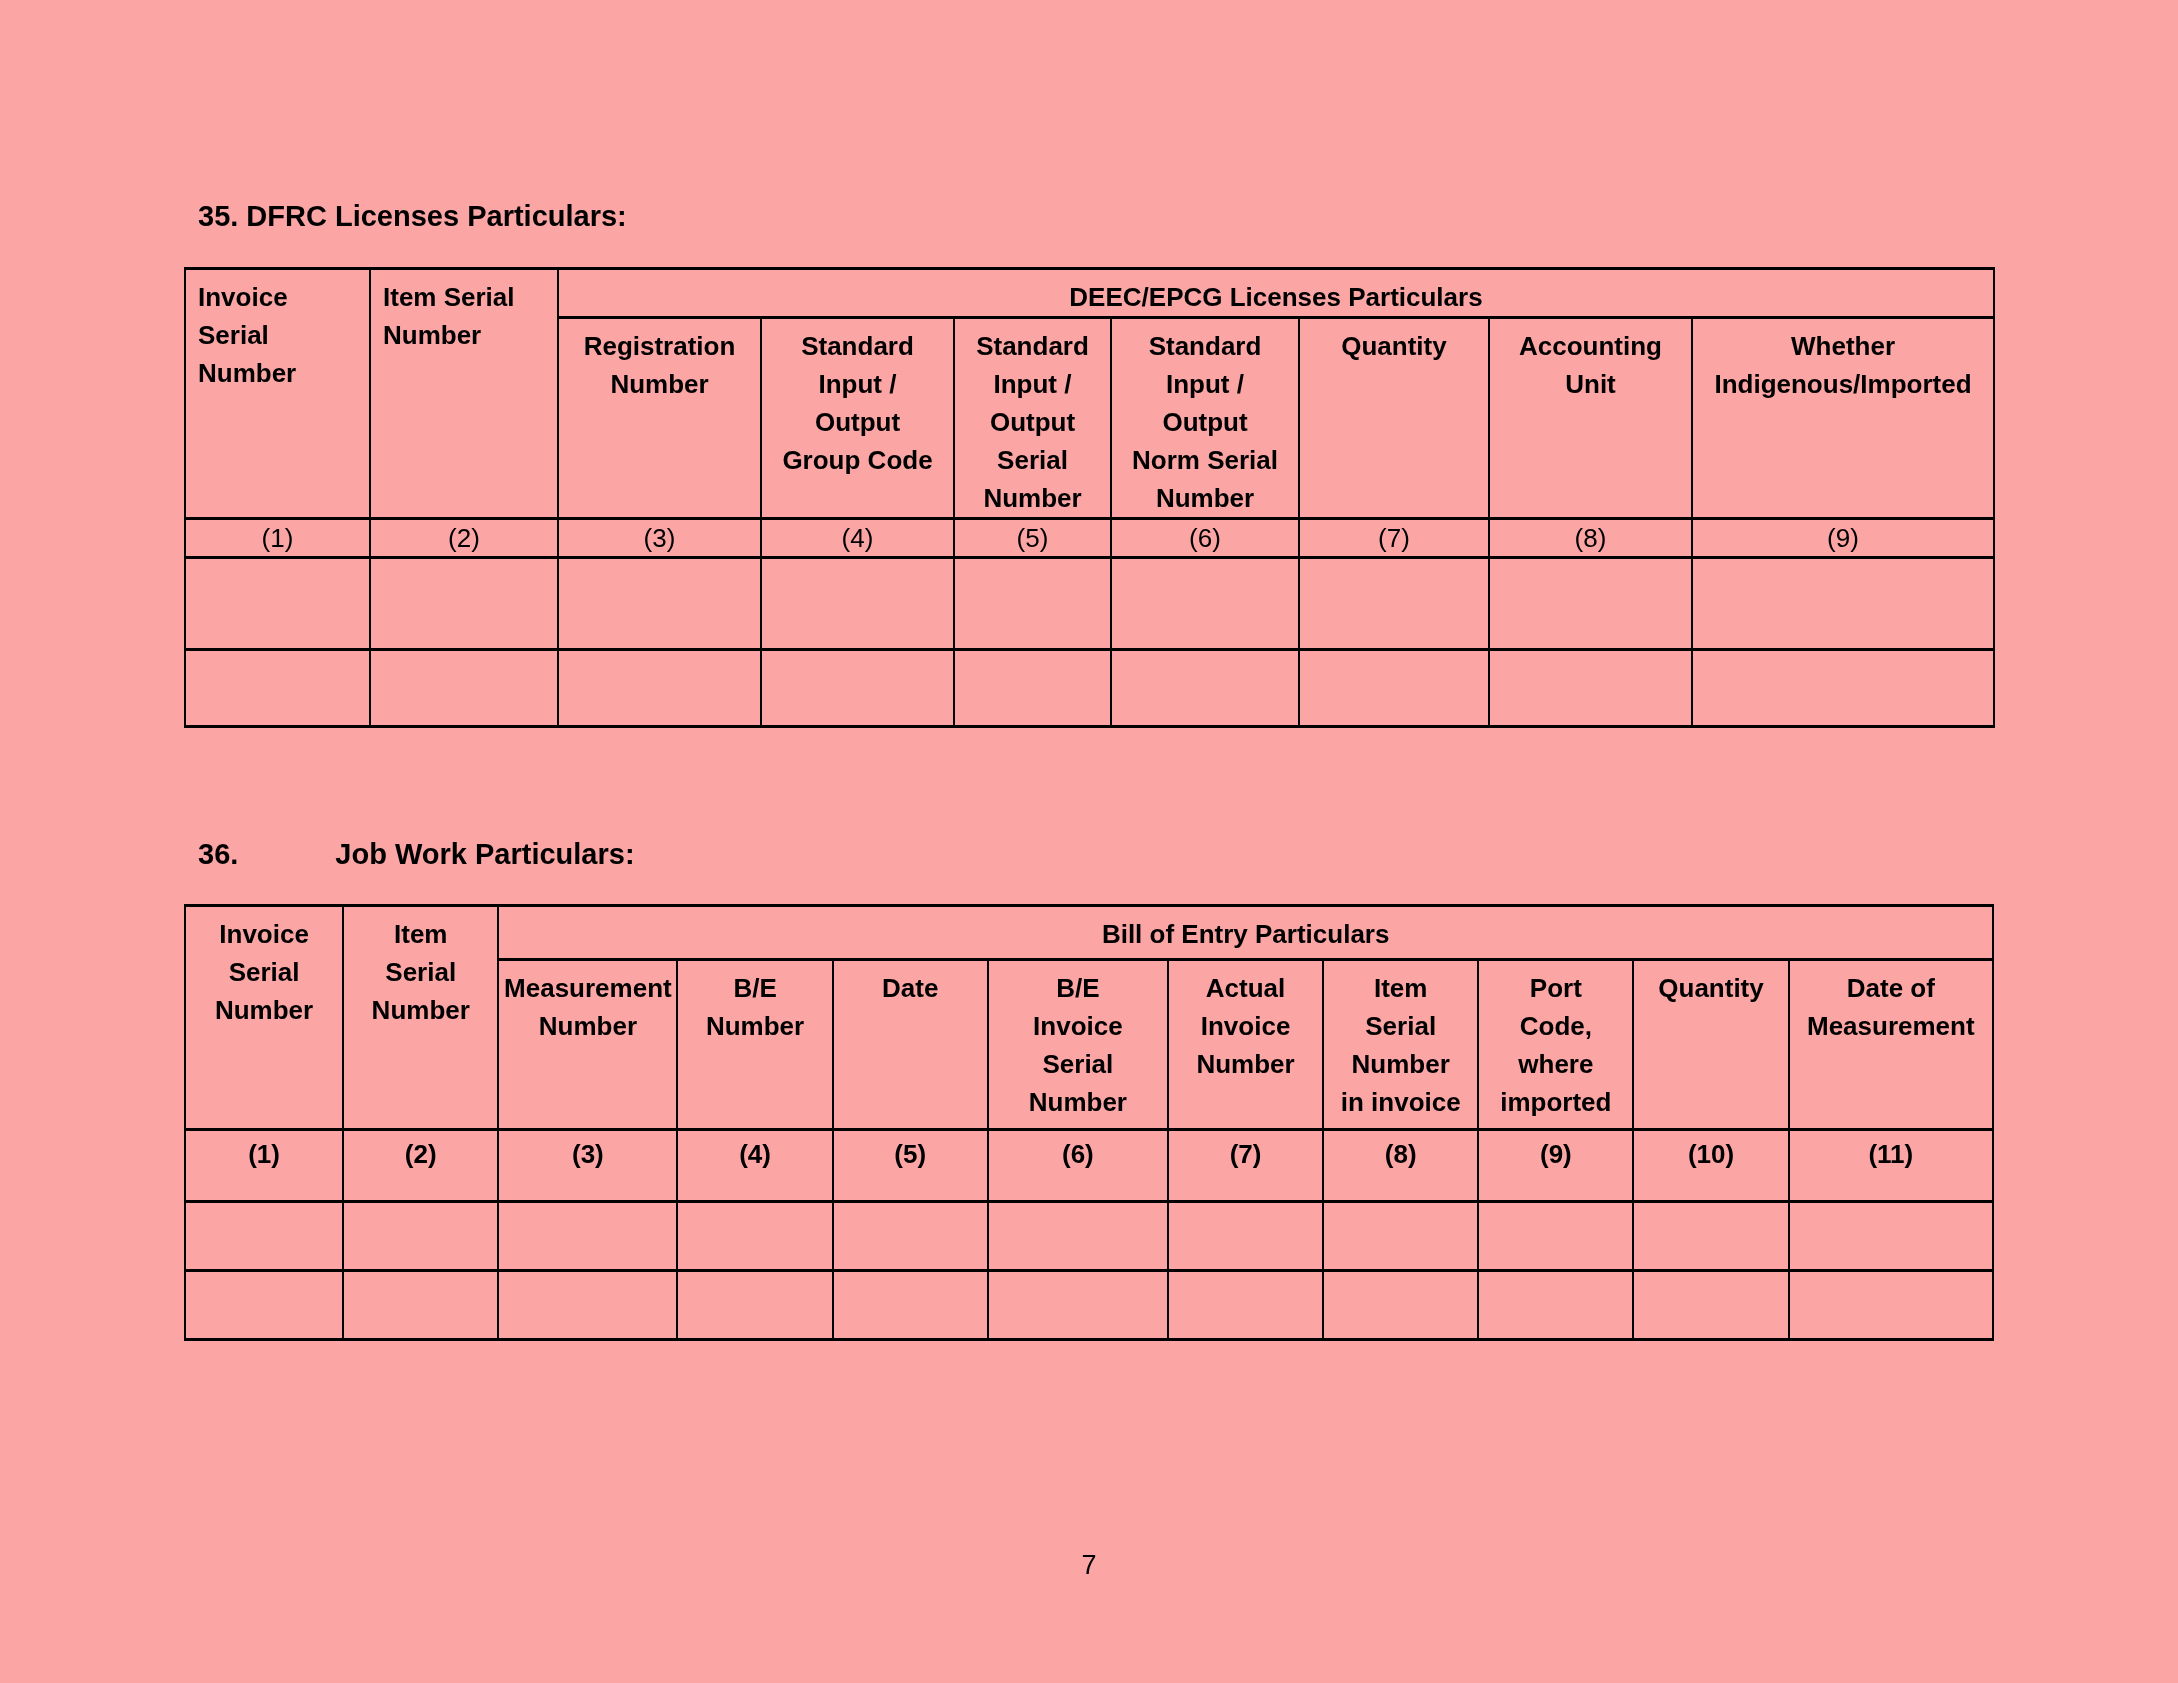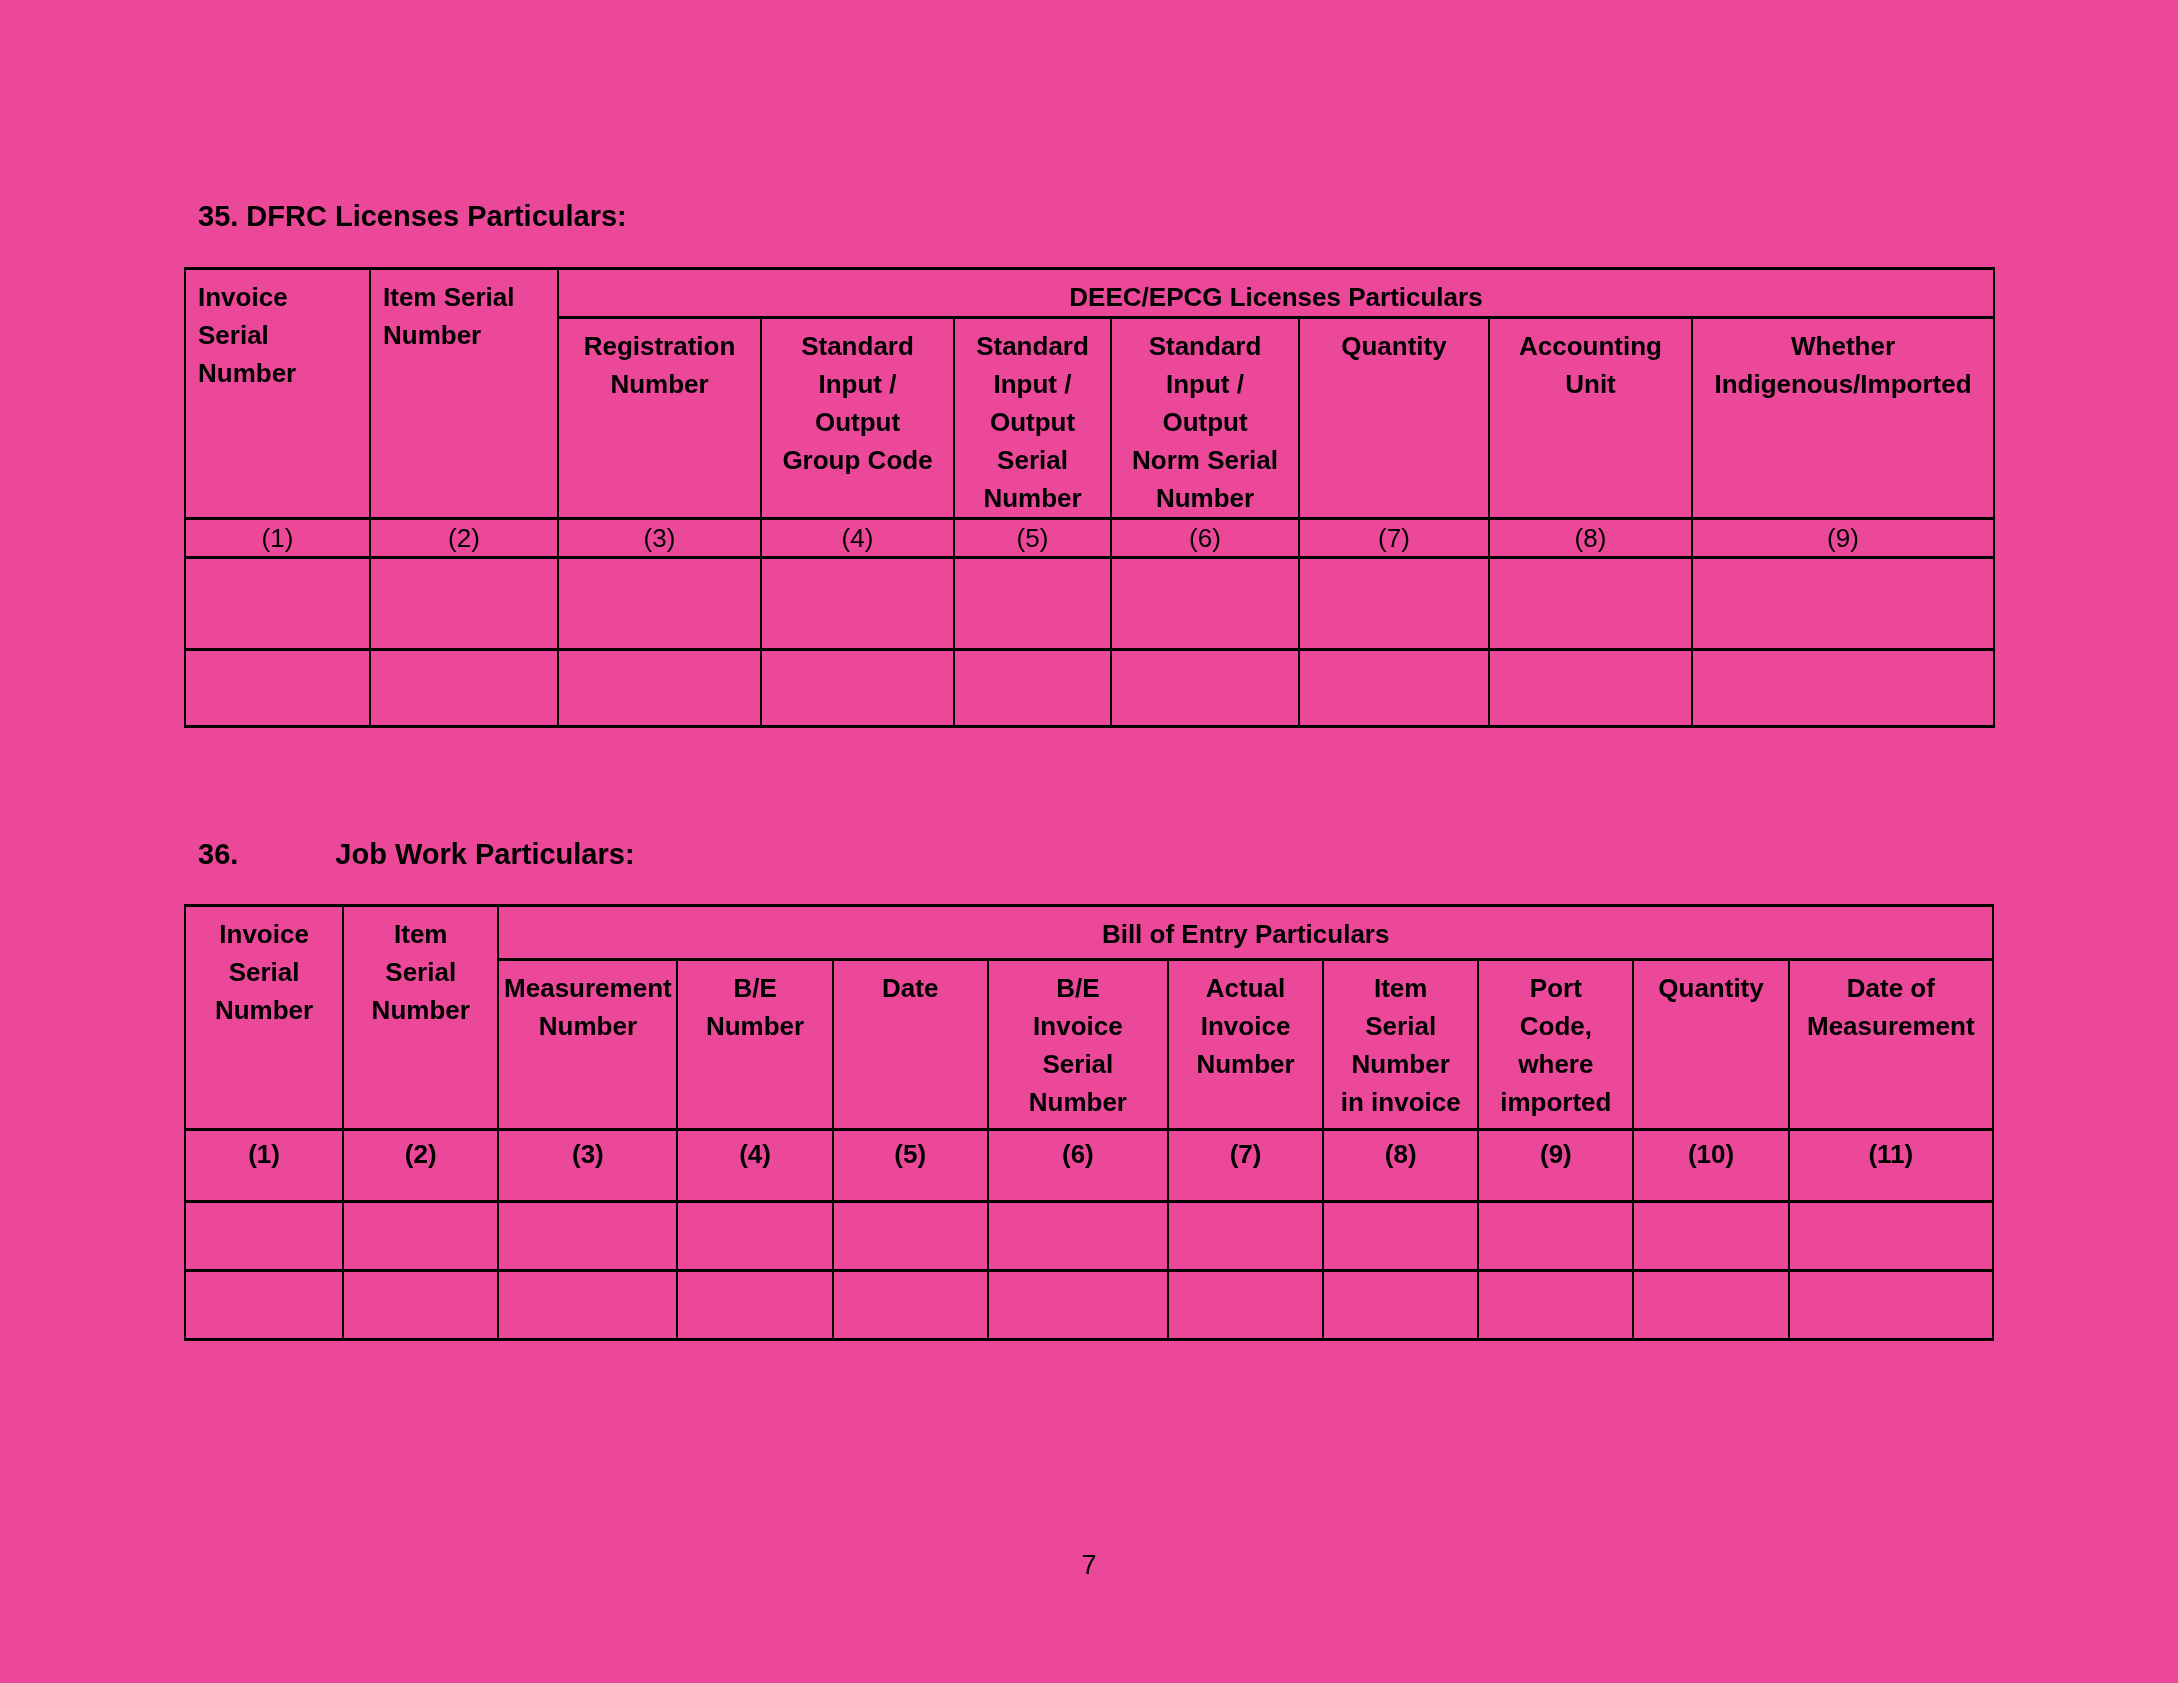--- a/index.html
+++ b/index.html
@@ -1,20 +1,20 @@
 <!DOCTYPE html>
 <html><head>
 <meta charset="utf-8">
 <style>
   html, body { margin: 0; padding: 0; background: #ffffff; }
   .page {
     position: relative;
     width: 2178px;
     height: 1683px;
-    background: #ec4899;
+    background: #fca5a5;
     font-family: "Liberation Sans", "DejaVu Sans", sans-serif;
     color: #000000;
   }
   .section-title {
     position: absolute;
     font-size: 29px;
     font-weight: bold;
     white-space: nowrap;
     line-height: 32px;
   }

